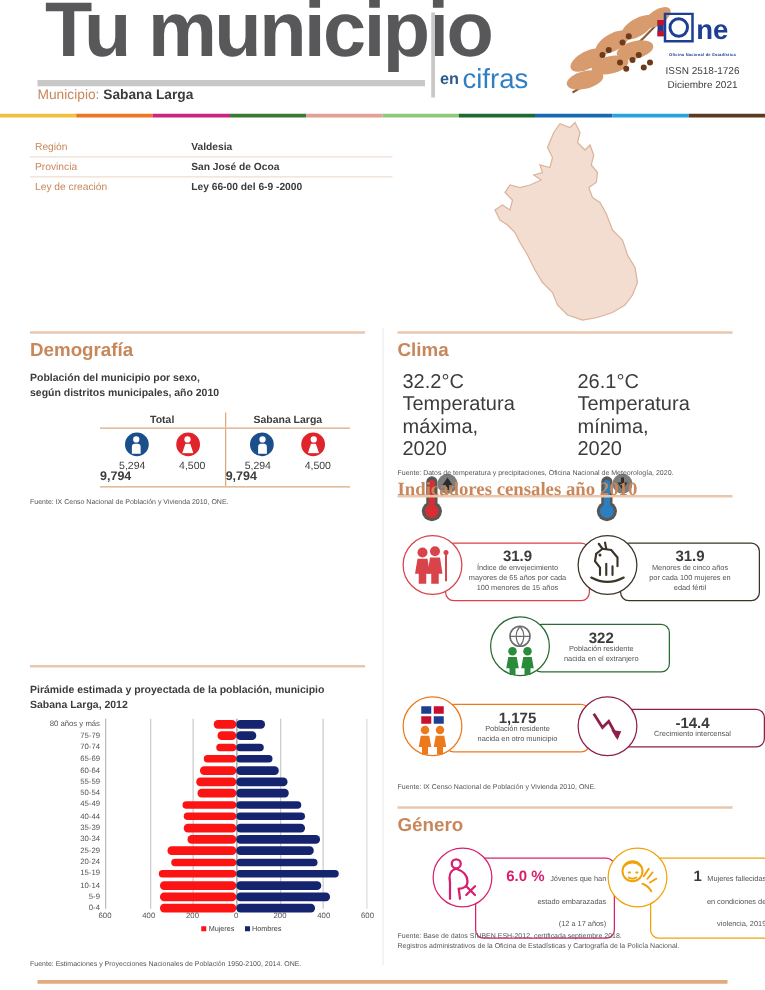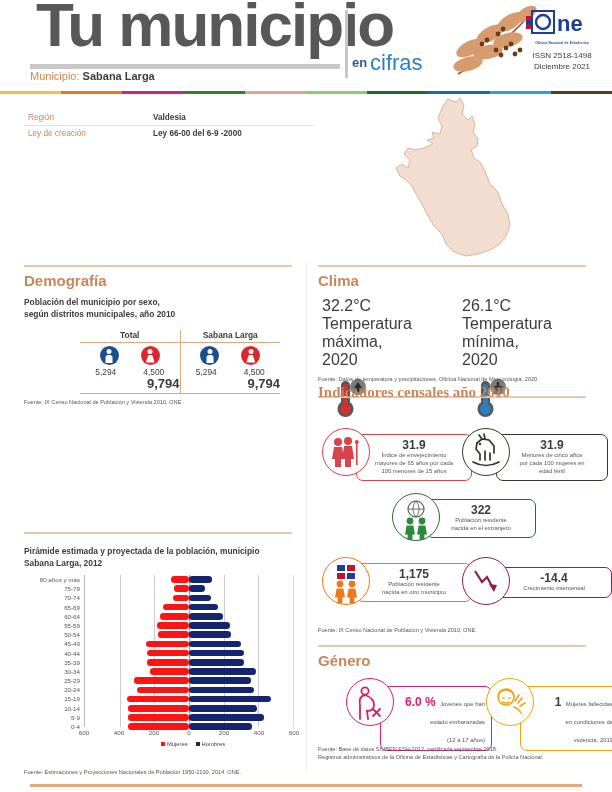--- a/index.html
+++ b/index.html
@@ -51,21 +51,21 @@
   .demo-col:first-child{border-right:1px solid #d9a97f;}
   .demo-icons{display:flex;justify-content:center;gap:22px;}
   .pico{width:19px;height:19px;border-radius:50%;position:relative;}
   .pico.m{background:#1b4f8c;}
   .pico.f{background:#e0242b;}
   .pico .head{position:absolute;left:50%;top:3px;width:5px;height:5px;border-radius:50%;background:#fff;transform:translateX(-50%);}
   .pico .body{position:absolute;left:50%;top:8.5px;width:7px;height:8px;background:#fff;transform:translateX(-50%);border-radius:2.5px 2.5px 0 0;}
   .pico.f .body{width:9px;clip-path:polygon(30% 0,70% 0,100% 100%,0 100%);border-radius:2px 2px 0 0;}
   .demo-nums{display:flex;justify-content:center;gap:14px;margin-top:2px;font-size:8.4px;}
   .demo-nums span{width:34px;text-align:center;}
-  .demo-total{text-align:right;font-size:13px;font-weight:bold;margin-top:-1px;}
+  .demo-total{text-align:left;font-size:10px;font-weight:bold;margin-top:-1px;}
   
   .pyr{position:absolute;left:22px;top:575px;width:272px;height:160px;}
   .pyr-labels{position:absolute;left:0;top:0;width:58px;}
   .pyr-lab{height:9.2px;line-height:9.2px;font-size:6.2px;text-align:right;color:#555;}
   .pyr-plot{position:absolute;left:62px;top:0;right:0;height:152px;border-left:1px solid #bbb;border-right:1px solid #ddd;}
   .gridline{position:absolute;top:0;bottom:0;width:1px;background:#ccc;}
   .pyr-row{position:relative;height:9.2px;}
   .bar{position:absolute;height:6.6px;top:1.3px;border-radius:3.3px;}
   .bar.f{background:#fc1415;}
   .bar.m{background:#15246e;}
@@ -135,21 +135,21 @@
       <svg width="76" height="26" viewBox="0 0 76 26">
         <rect x="8" y="1" width="22" height="22" fill="none" stroke="#1c3f94" stroke-width="2"></rect>
         <circle cx="19" cy="12" r="7" fill="none" stroke="#1c3f94" stroke-width="2.4"></circle>
         <rect x="2" y="6" width="5" height="13" fill="#1c3f94"></rect>
         <rect x="2" y="6" width="5" height="4.3" fill="#c8102e"></rect>
         <rect x="2" y="14.7" width="5" height="4.3" fill="#c8102e"></rect>
         <text x="33" y="21" font-family="Liberation Sans, sans-serif" font-size="22" font-weight="bold" fill="#1c3f94">ne</text>
       </svg>
     </div>
     <div class="one-sub">Oficina Nacional de Estadística</div>
-    <div class="one-issn">ISSN  2518-1498</div>
+    <div class="one-issn">ISSN  2518-1726</div>
     <div class="one-issn" style="margin-top:0">Diciembre 2021</div>
   </div>
 
   <div class="colorstrip" id="colorstrip">
       <i style="background: rgb(240, 192, 64);"></i>
       <i style="background: rgb(238, 118, 35);"></i>
       <i style="background: rgb(200, 39, 127);"></i>
       <i style="background: rgb(60, 122, 50);"></i>
       <i style="background: rgb(227, 160, 148);"></i>
       <i style="background: rgb(143, 201, 122);"></i>
@@ -157,20 +157,24 @@
       <i style="background: rgb(23, 105, 176);"></i>
       <i style="background: rgb(41, 163, 220);"></i>
       <i style="background: rgb(90, 58, 32);"></i>
     </div>
 </div>
 
 <div class="info-table" id="info-table">
     <div class="info-row">
       <div class="info-k">Región</div>
       <div class="info-v">Valdesia</div>
+    </div>
+    <div class="info-row">
+      <div class="info-k">Provincia</div>
+      <div class="info-v">San José de Ocoa</div>
     </div>
     <div class="info-row">
       <div class="info-k">Ley de creación</div>
       <div class="info-v">Ley 66-00 del 6-9 -2000</div>
     </div>
   </div>
 
 <div class="map-wrap">
   <svg width="280" height="165" viewBox="0 0 280 165">
     <path d="M103 48 L97 44 L104 42 L102 36 L110 38 L112 30 L108 22 L113 10 L118 3 L126 6 L130 2

